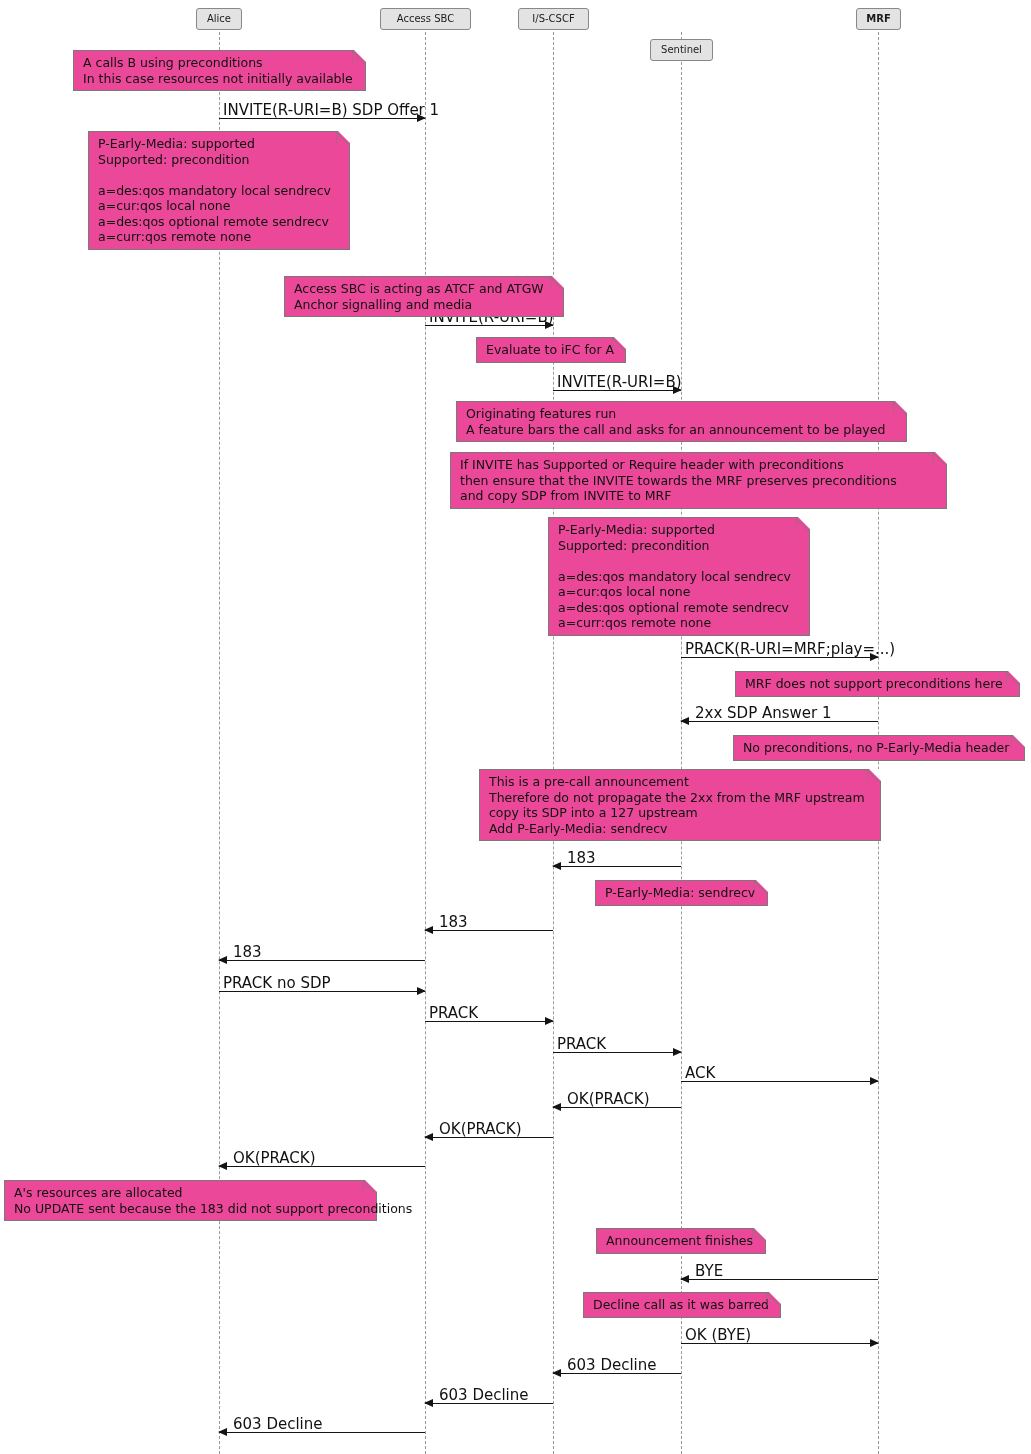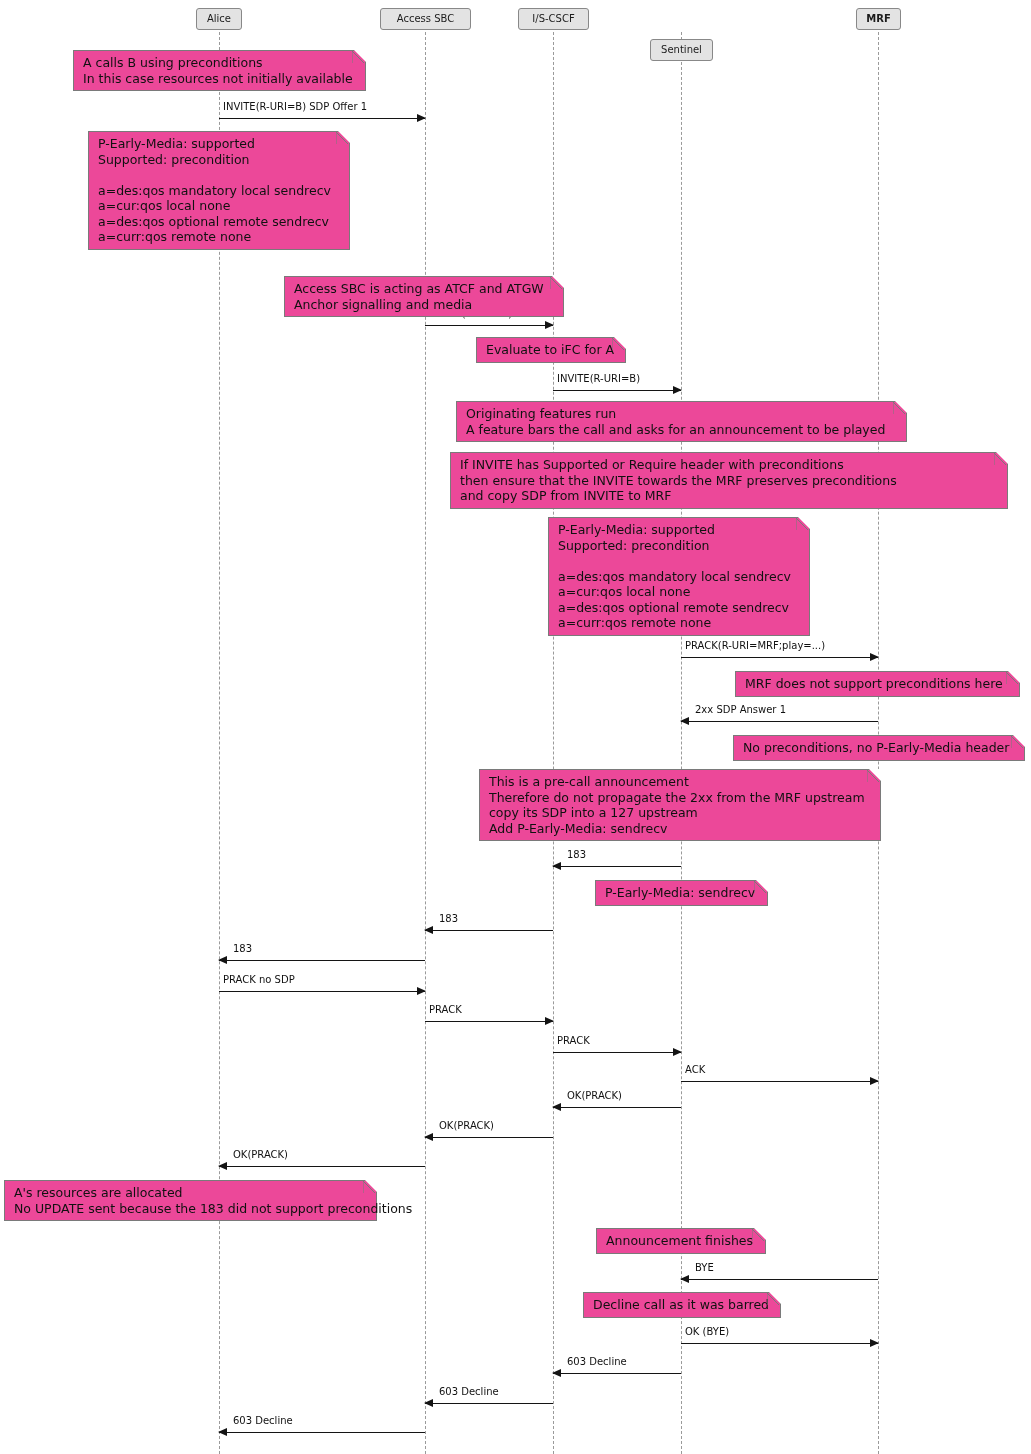--- a/index.html
+++ b/index.html
@@ -65,21 +65,21 @@
   }
   .msg.l .head{
     left:-1px;
     border-top:4.5px solid transparent;
     border-bottom:4.5px solid transparent;
     border-right:9px solid #141414;
   }
   .msg .lbl{
     position:absolute;
     top:-17px;
-    font-size:10px;
+    font-size:15px;
     color:#111111;
     white-space:nowrap;
   }
   .msg.r .lbl{left:4px;}
   .msg.l .lbl{left:14px;}
 </style>
 </head>
 <body>
 
 <div id="diagram">
@@ -217,21 +217,21 @@
 Anchor signalling and media</span><span class="foldline"></span><span style="position: absolute; top: -1px; right: -1px; width: 0px; height: 0px; border-bottom: 12px solid transparent; border-right: 12px solid transparent; border-top: 0px;"></span><svg width="13" height="13" style="position: absolute; top: 0px; right: 0px;">
           <path d="M0,0 L12,12 M0,0 L0,12" stroke="#7a7a7a" stroke-width="1" fill="none"></path>
         </svg></div>
       <div class="note" style="left: 476px; top: 337px; width: 150px; min-height: 24px;"><span>Evaluate to iFC for A</span><span class="foldline"></span><span style="position: absolute; top: -1px; right: -1px; width: 0px; height: 0px; border-bottom: 12px solid transparent; border-right: 12px solid transparent; border-top: 0px;"></span><svg width="13" height="13" style="position: absolute; top: 0px; right: 0px;">
           <path d="M0,0 L12,12 M0,0 L0,12" stroke="#7a7a7a" stroke-width="1" fill="none"></path>
         </svg></div>
       <div class="note" style="left: 456px; top: 401px; width: 451px; min-height: 38px;"><span>Originating features run
 A feature bars the call and asks for an announcement to be played</span><span class="foldline"></span><span style="position: absolute; top: -1px; right: -1px; width: 0px; height: 0px; border-bottom: 12px solid transparent; border-right: 12px solid transparent; border-top: 0px;"></span><svg width="13" height="13" style="position: absolute; top: 0px; right: 0px;">
           <path d="M0,0 L12,12 M0,0 L0,12" stroke="#7a7a7a" stroke-width="1" fill="none"></path>
         </svg></div>
-      <div class="note" style="left: 450px; top: 452px; width: 558px; min-height: 53px;"><span>If INVITE has Supported or Require header with preconditions
+      <div class="note" style="left: 450px; top: 452px; width: 497px; min-height: 53px;"><span>If INVITE has Supported or Require header with preconditions
 then ensure that the INVITE towards the MRF preserves preconditions
 and copy SDP from INVITE to MRF</span><span class="foldline"></span><span style="position: absolute; top: -1px; right: -1px; width: 0px; height: 0px; border-bottom: 12px solid transparent; border-right: 12px solid transparent; border-top: 0px;"></span><svg width="13" height="13" style="position: absolute; top: 0px; right: 0px;">
           <path d="M0,0 L12,12 M0,0 L0,12" stroke="#7a7a7a" stroke-width="1" fill="none"></path>
         </svg></div>
       <div class="note" style="left: 548px; top: 517px; width: 262px; min-height: 116px;"><span>P-Early-Media: supported
 Supported: precondition
 
 a=des:qos mandatory local sendrecv
 a=cur:qos local none
 a=des:qos optional remote sendrecv

